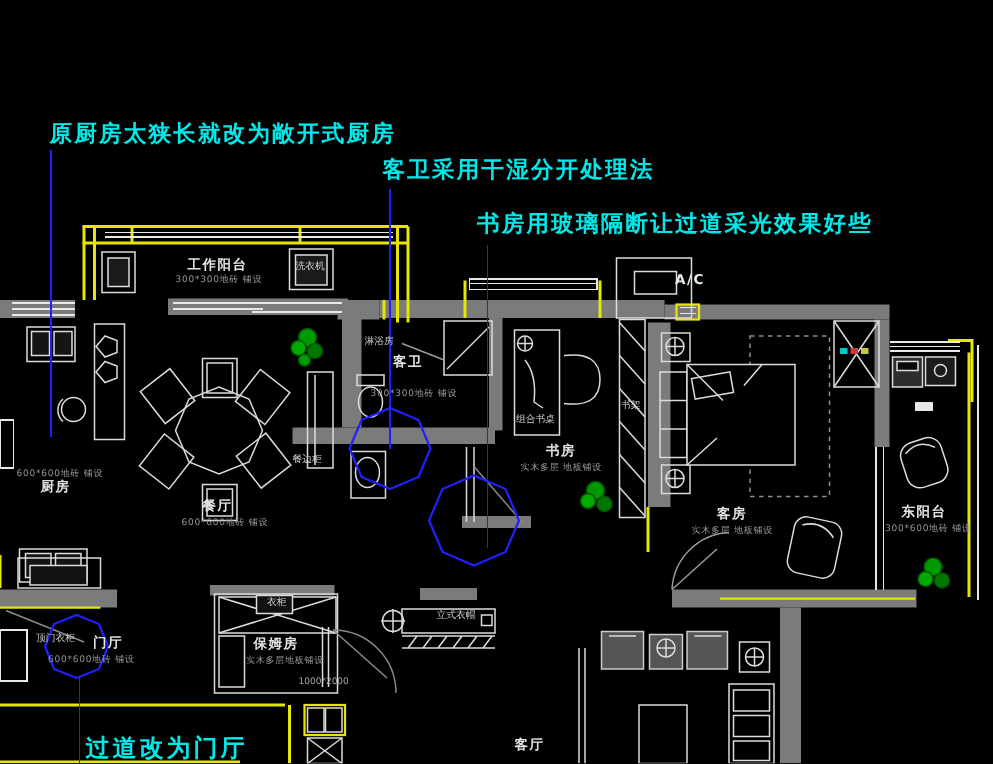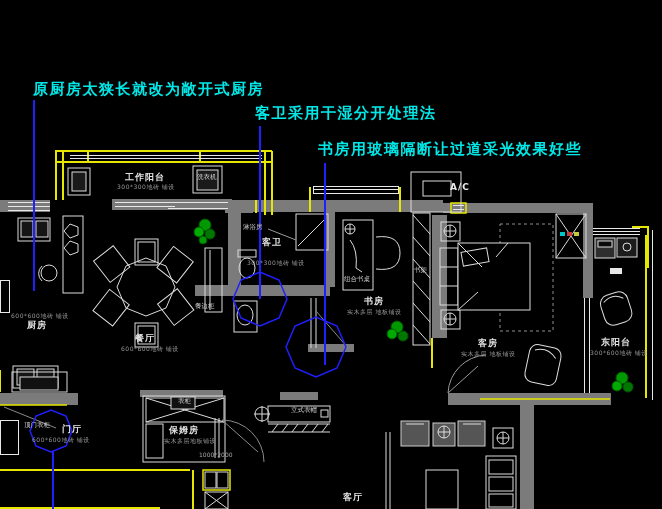--- a/index.html
+++ b/index.html
@@ -291,20 +291,21 @@
       <line x1="260" y1="126" x2="260" y2="299"></line>
       <line x1="325" y1="163" x2="325" y2="365"></line>
       <line x1="53" y1="451" x2="53" y2="509"></line>
     </g>
   </svg>
 
   <div class="layer">
       <div class="lbl ann" style="left: 33px; top: 81px;">原厨房太狭长就改为敞开式厨房</div>
       <div class="lbl ann" style="left: 318px; top: 141px;">书房用玻璃隔断让过道采光效果好些</div>
       <div class="lbl ann" style="left: 255px; top: 105px;">客卫采用干湿分开处理法</div>
+      <div class="lbl ann ann-big" style="left: 57px; top: 490px;">过道改为门厅</div>
     </div>
 
   <div class="layer">
       <div class="lbl room" style="left: 125px; top: 173px;">工作阳台</div>
       <div class="lbl note" style="left: 117px; top: 184px;">300*300地砖 铺设</div>
       <div class="lbl tiny" style="left: 197px; top: 174px;">洗衣机</div>
       <div class="lbl room" style="left: 27px; top: 301px; margin-top: 20px;">厨房</div>
       <div class="lbl note" style="left: 11px; top: 313px;">600*600地砖 铺设</div>
       <div class="lbl room" style="left: 135px; top: 334px;">餐厅</div>
       <div class="lbl note" style="left: 121px; top: 346px;">600*600地砖 铺设</div>

